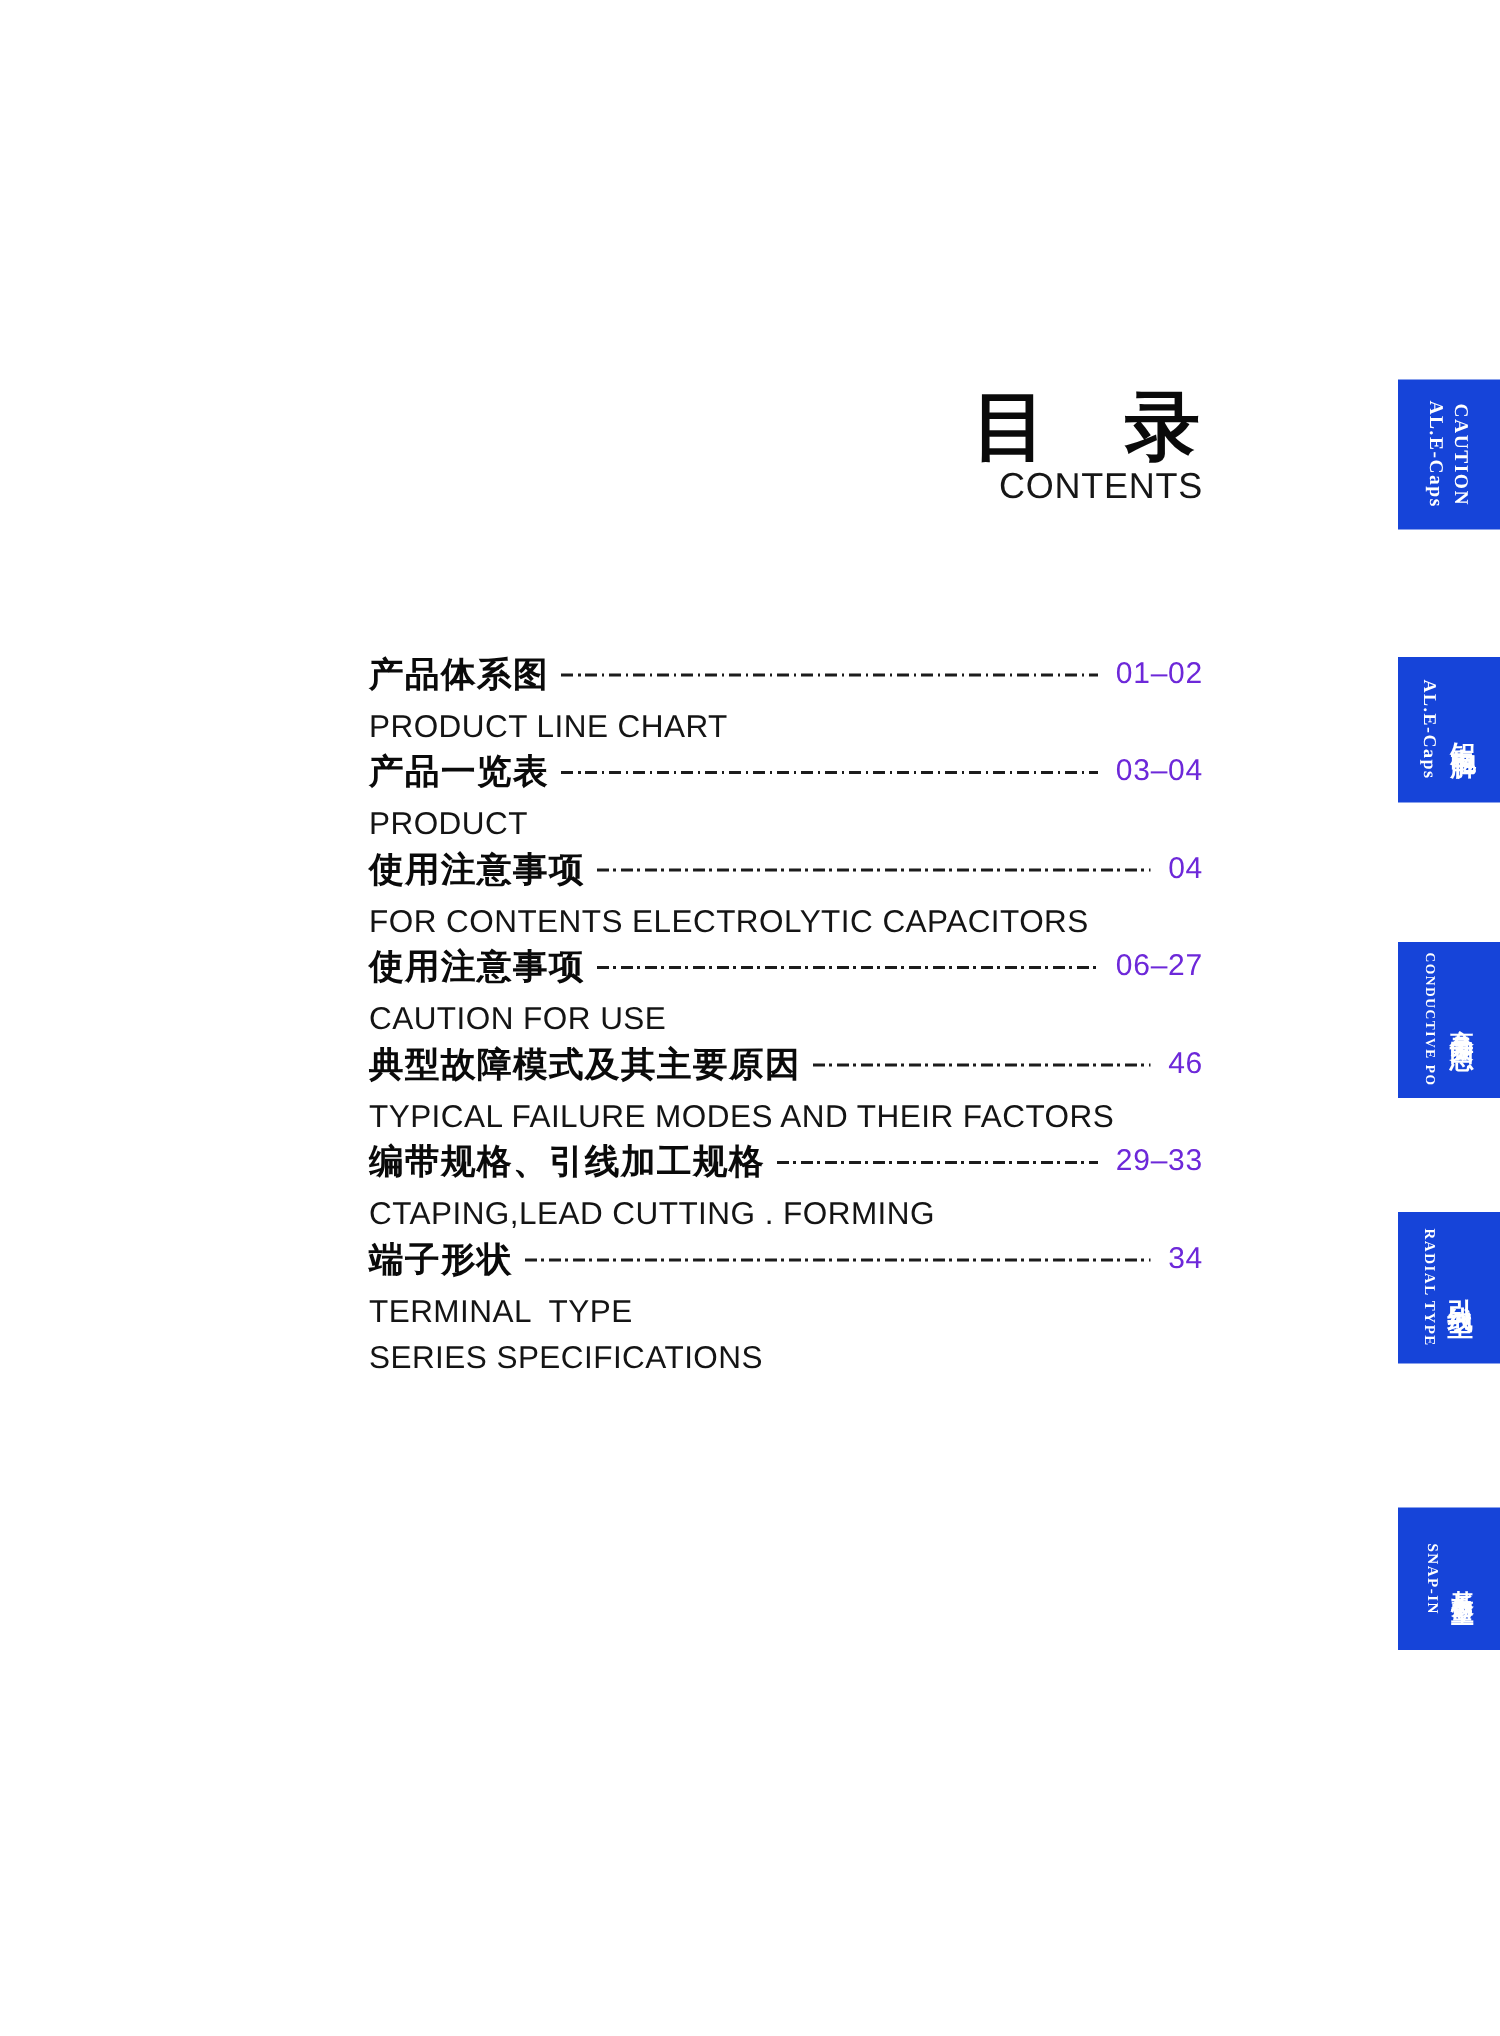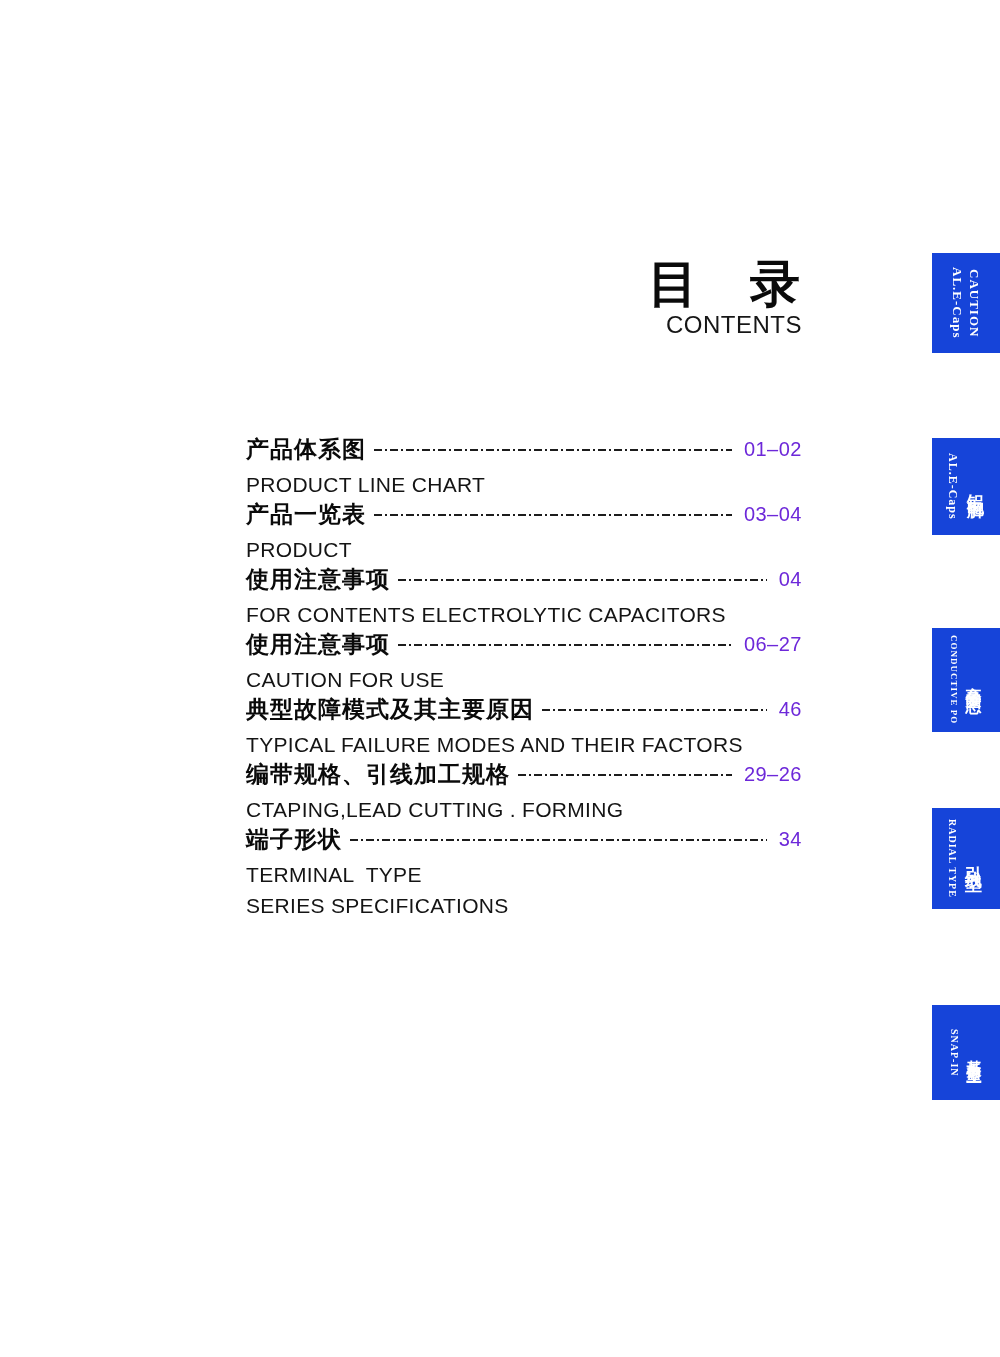--- a/index.html
+++ b/index.html
@@ -164,21 +164,21 @@
     </div>
     <div class="row-en">
       <span class="en-label">TYPICAL FAILURE MODES AND THEIR FACTORS</span>
     </div>
   </div>
 
   <div class="entry">
     <div class="row-cn">
       <span class="cn-label">编带规格、引线加工规格</span>
       <span class="leader"></span>
-      <span class="page-num">29–26</span>
+      <span class="page-num">29–33</span>
     </div>
     <div class="row-en">
       <span class="en-label">CTAPING,LEAD CUTTING . FORMING</span>
     </div>
   </div>
 
   <div class="entry">
     <div class="row-cn">
       <span class="cn-label">端子形状</span>
       <span class="leader"></span>

